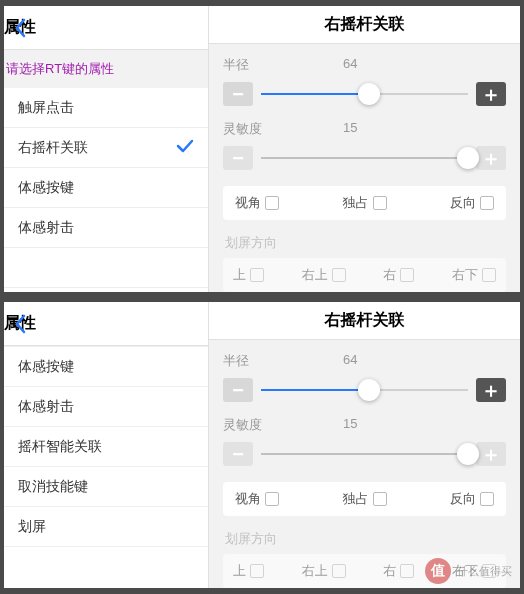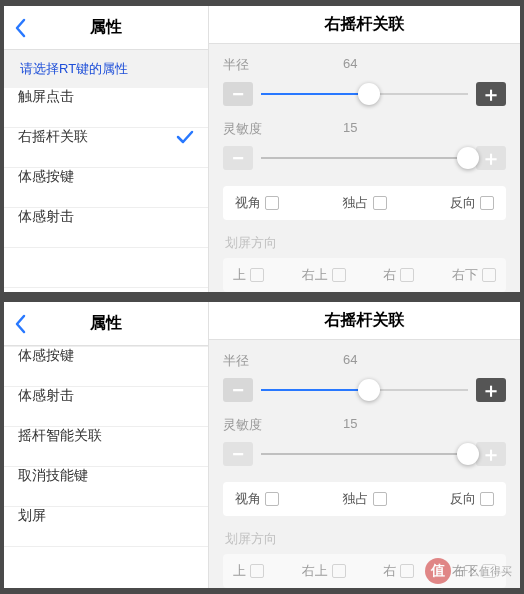--- a/index.html
+++ b/index.html
@@ -1,28 +1,28 @@
 <!DOCTYPE html>
 <html><head>
   <meta charset="utf-8">
   <style>
     * { margin: 0; padding: 0; box-sizing: border-box; }
     body { font-family: -apple-system, "PingFang SC", "Helvetica Neue", sans-serif; background: #4a4a4a; width: 524px; font-size: 14px; }
     .panel { background: #f7f7f7; border: 4px solid #4a4a4a; margin: 2px 0; position: relative; }
     .panel-inner { display: flex; height: 286px; overflow: hidden; }
     .left-col { width: 205px; background: #fff; border-right: 1px solid #e0e0e0; display: flex; flex-direction: column; }
     .right-col { flex: 1; background: #f2f2f2; display: flex; flex-direction: column; padding: 0 14px 0 14px; position: relative; }
-    .header { height: 44px; display: flex; align-items: center; justify-content: center; position: relative; border-bottom: 1px solid #e0e0e0; background: #fff; }
+    .header { height: 44px; display: flex; align-items: center; justify-content: flex-start; position: relative; border-bottom: 1px solid #e0e0e0; background: #fff; }
     .header-right { border-bottom: 1px solid #e0e0e0; justify-content: center; }
     .header-title { font-weight: 600; font-size: 16px; color: #000; }
     .back-btn { position: absolute; left: 10px; top: 50%; transform: translateY(-50%); width: 14px; height: 20px; display: flex; align-items: center; }
     .back-btn svg { width: 12px; height: 20px; }
-    .prompt { padding: 10px 16px; color: #1d4ed8; font-size: 13px; background: #f2f2f2; }
+    .prompt { padding: 10px 2px; color: #a21caf; font-size: 13px; background: #f2f2f2; }
     .list { flex: 1; overflow: hidden; background: #fff; }
-    .list-item { height: 40px; display: flex; justify-content: space-between; padding: 0 14px; border-bottom: 1px solid #eee; background: #fff; color: #333; font-size: 14px; }
+    .list-item { height: 40px; display: flex; align-items: center; justify-content: space-between; padding: 0 14px; border-bottom: 1px solid #eee; background: #fff; color: #333; font-size: 14px; }
     .check { color: #2878ff; font-size: 18px; font-weight: bold; }
     .check svg { width: 18px; height: 14px; }
     .slider-block { margin-top: 12px; }
     .slider-label-row { display: flex; font-size: 13px; padding-bottom: 6px; }
     .slider-label { color: #999; width: 120px; }
     .slider-value { color: #999; }
     .slider-control { display: flex; align-items: center; height: 28px; }
     .stepper-btn { width: 30px; height: 24px; background: #d8d8d8; color: #fff; display: flex; align-items: center; justify-content: center; font-size: 20px; font-weight: bold; border-radius: 3px; flex-shrink: 0; }
     .track { flex: 1; height: 2px; background: #d0d0d0; margin: 0 8px; position: relative; }
     .track-fill { position: absolute; left: 0; top: 0; height: 2px; background: #2878ff; }

